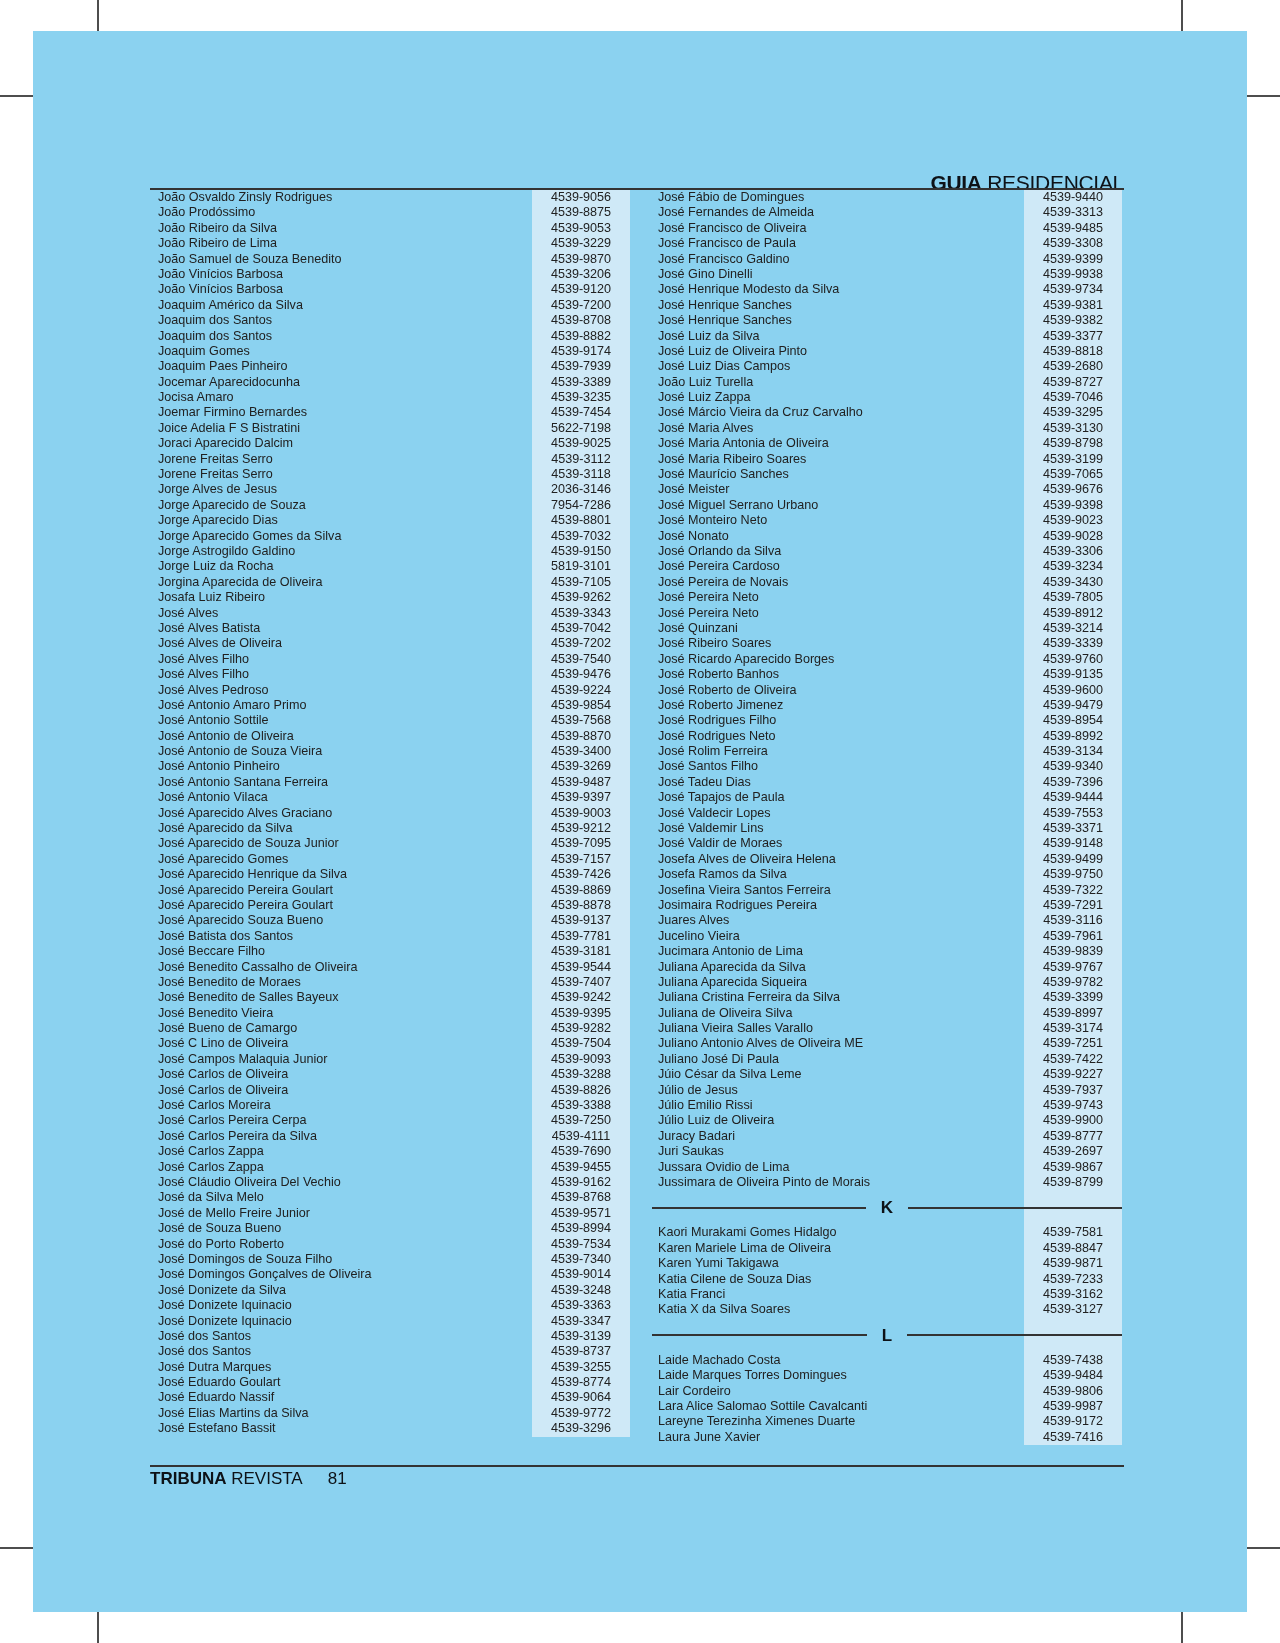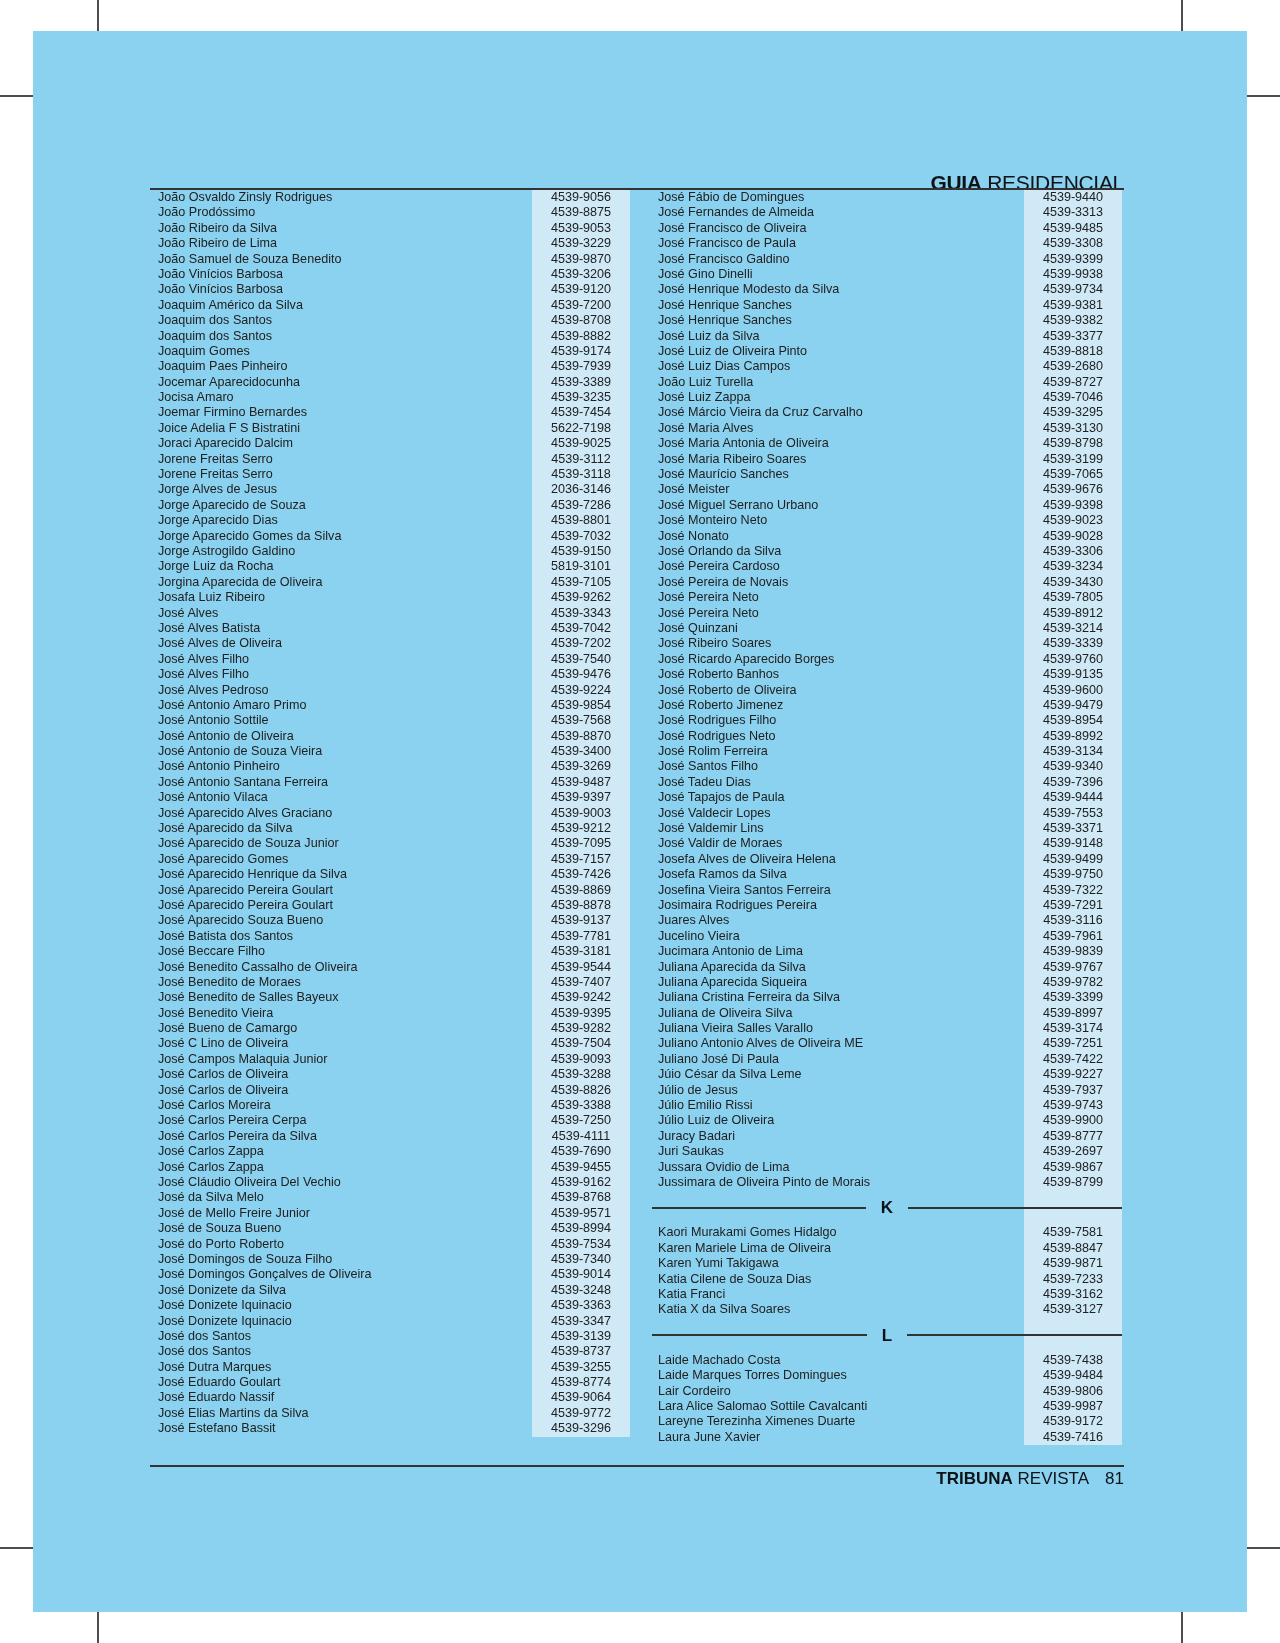--- a/index.html
+++ b/index.html
@@ -55,21 +55,21 @@
     display:flex;align-items:center;z-index:1;
   }
   .divider .dline::before,
   .divider .dline::after{content:"";flex:1;height:2px;background:var(--rule);}
   .divider .letter{
     margin:0 15px;font-weight:bold;font-size:17px;color:#0d1217;line-height:1;
   }
 
   .footer{
     position:absolute;top:1469px;left:150px;width:974px;
-    display:flex;justify-content:flex-end;align-items:baseline;gap:16px;
+    display:flex;align-items:baseline;gap:25px;
     font-size:17px;color:#0d1217;
   }
   .footer b{font-weight:bold;}
 </style>
 </head>
 <body>
 
 <div class="page"></div>
 
 <div class="crop v" style="left:97px;top:0;"></div>
@@ -163,21 +163,21 @@
     <div class="row">
       <span class="name">Jorene Freitas Serro</span>
       <span class="phone">4539-3118</span>
     </div>
     <div class="row">
       <span class="name">Jorge Alves de Jesus</span>
       <span class="phone">2036-3146</span>
     </div>
     <div class="row">
       <span class="name">Jorge Aparecido de Souza</span>
-      <span class="phone">4539-7286</span>
+      <span class="phone">7954-7286</span>
     </div>
     <div class="row">
       <span class="name">Jorge Aparecido Dias</span>
       <span class="phone">4539-8801</span>
     </div>
     <div class="row">
       <span class="name">Jorge Aparecido Gomes da Silva</span>
       <span class="phone">4539-7032</span>
     </div>
     <div class="row">

